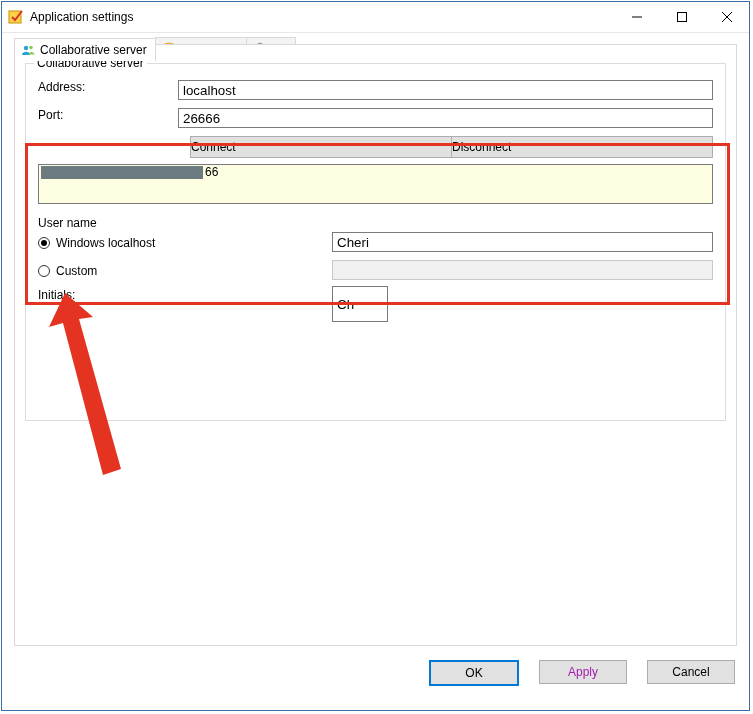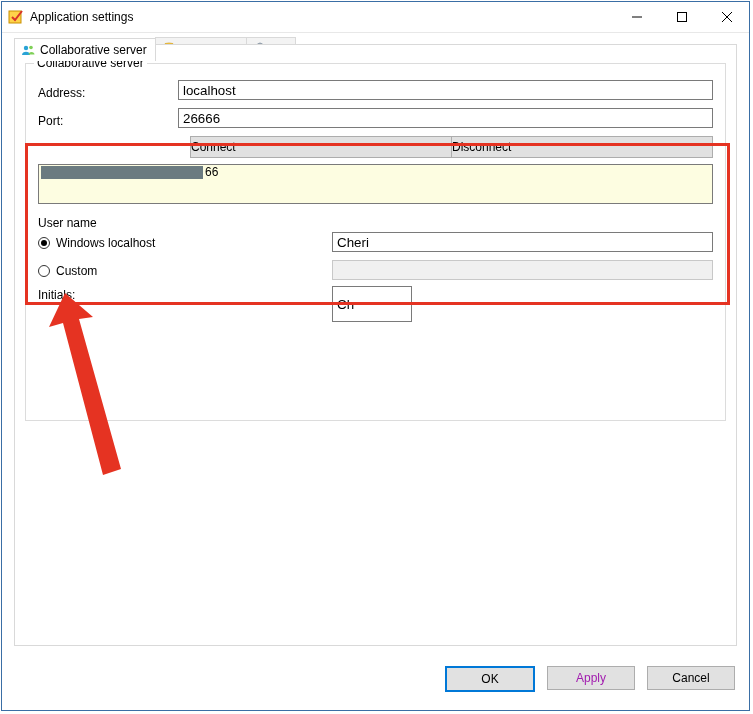--- a/index.html
+++ b/index.html
@@ -14,41 +14,41 @@
   .client{position:absolute;left:12px;right:12px;top:42px;bottom:64px;border:1px solid #d9d9d9;background:#fff}
   
   .tabstrip{position:absolute;left:12px;top:36px;height:22px;display:flex;align-items:flex-end;gap:0}
   .tab{height:22px;display:flex;align-items:center;padding:0 8px 0 6px;border:1px solid #d9d9d9;border-bottom:none;background:#f3f3f3;margin-right:-1px;gap:5px}
   .tab.active{background:#fff;position:relative;top:1px;z-index:2}
   .tab .ticon{width:14px;height:14px}
   
   .group{position:absolute;left:10px;right:10px;border:1px solid #dcdcdc}
   .group .legend{position:absolute;top:-8px;left:8px;background:#fff;padding:0 3px}
   .g1{top:18px;height:356px}
-  .row{position:absolute;left:12px;right:12px;display:flex;align-items:flex-end}
+  .row{position:absolute;left:12px;right:12px;display:flex;align-items:flex-start}
   .lab{width:140px}
   .inp{flex:1;height:20px;border:1px solid #7a7a7a;background:#fff;padding:0 4px;box-sizing:border-box}
   .btnrow{position:absolute;left:164px;right:12px;display:flex}
   .wbtn{flex:1;height:20px;border:1px solid #adadad;background:#e1e1e1;display:flex;align-items:center;justify-content:flex-start}
   .status{position:absolute;left:12px;right:12px;height:40px;border:1px solid #7a7a7a;background:#fdfde1;padding:3px 6px;box-sizing:border-box}
   .redact{position:absolute;left:2px;top:1px;width:162px;height:13px;background:#6b7b80}
   .sub{position:absolute;left:12px;right:12px}
   .radio-row{display:flex;align-items:center;height:18px}
   .radio{width:12px;height:12px;border:1px solid #333;border-radius:50%;margin-right:6px;background:#fff;position:relative;box-sizing:border-box}
   .radio.checked::after{content:"";position:absolute;left:2px;top:2px;width:6px;height:6px;background:#000;border-radius:50%}
   .half-input{position:absolute;left:306px;right:12px;height:20px;border:1px solid #7a7a7a;background:#fff;padding:0 4px;box-sizing:border-box}
   .half-input.disabled{background:#f0f0f0;border-color:#c8c8c8}
-  .initials-input{position:absolute;left:306px;width:80px;height:20px;border:1px solid #7a7a7a;background:#fff;padding:17px 4px;box-sizing:border-box}
+  .initials-input{position:absolute;left:306px;width:56px;height:20px;border:1px solid #7a7a7a;background:#fff;padding:17px 4px;box-sizing:border-box}
   
   .highlight{position:absolute;border:3px solid #e53322;pointer-events:none}
   .hl1{left:10px;top:98px;right:6px;height:156px}
   
   .arrow{position:absolute;left:30px;top:248px;width:90px;height:190px;pointer-events:none}
   
-  .footer{position:absolute;right:14px;bottom:18px;display:flex;gap:12px}
+  .footer{position:absolute;right:14px;bottom:24px;display:flex;gap:20px}
   .fbtn{width:86px;height:22px;border:1px solid #adadad;background:#e1e1e1;display:flex;align-items:center;justify-content:center}
   .fbtn.primary{border:2px solid #0078d7;background:#e1e1e1}
   .fbtn.disabled{color:#a21caf}
 </style>
 </head>
 <body>
 
 <div class="window">
 
   <div class="titlebar">

